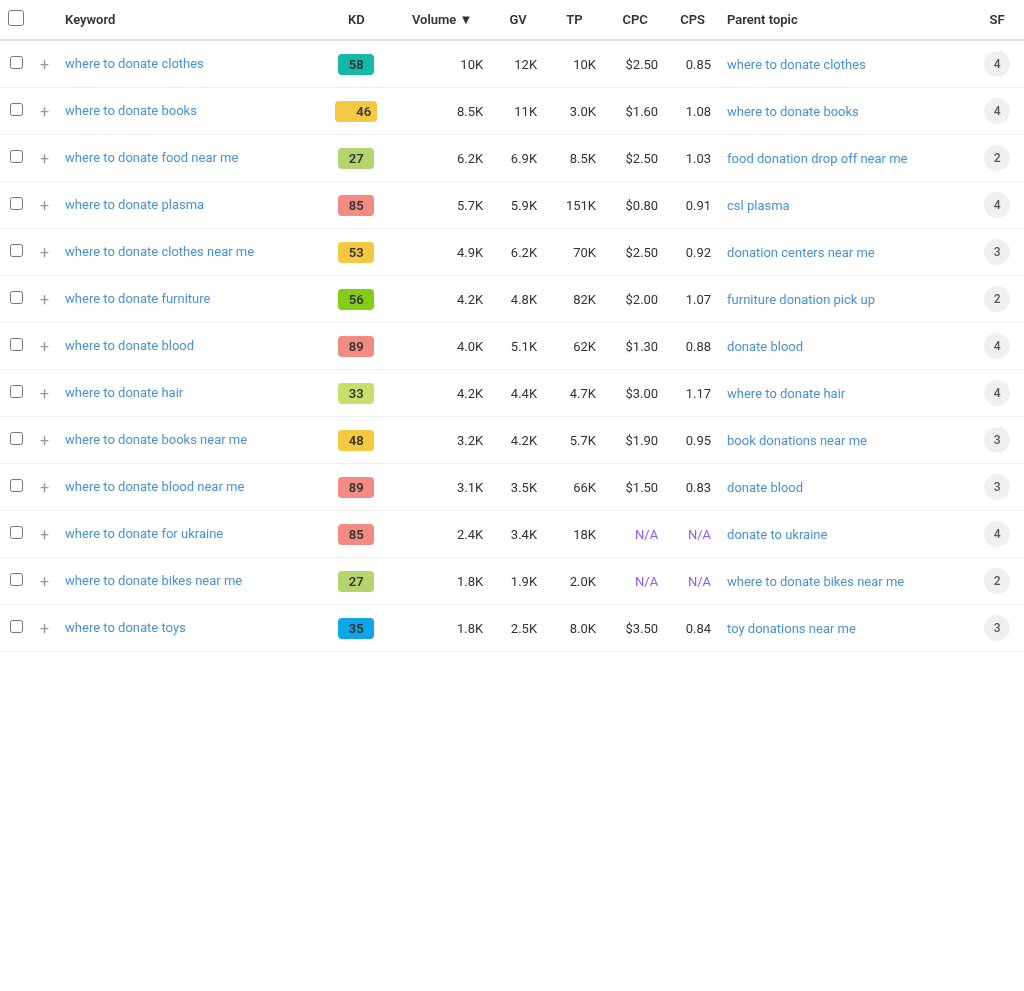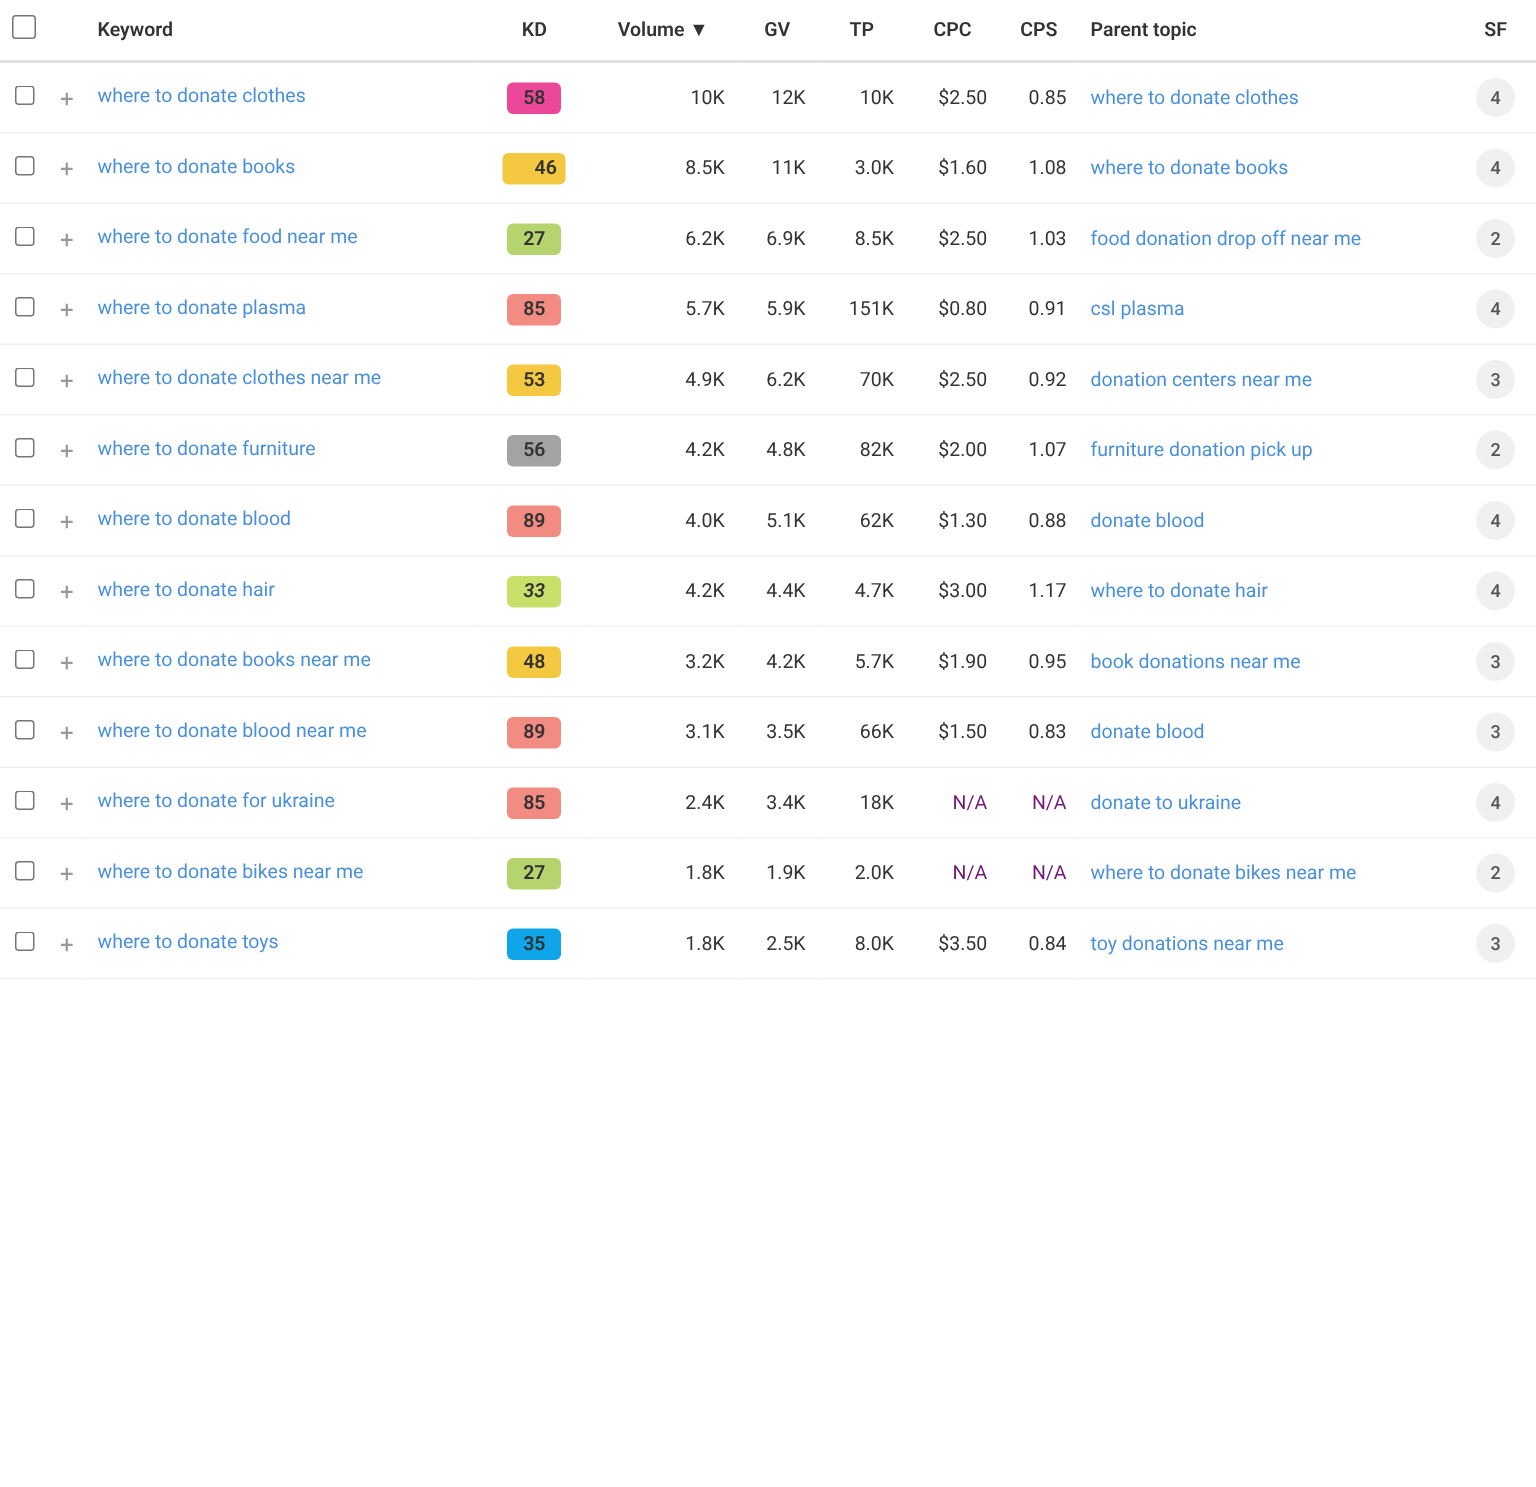--- a/index.html
+++ b/index.html
@@ -86,21 +86,21 @@
       justify-content: center;
       width: 26px;
       height: 26px;
       border-radius: 50%;
       background: #f0f0f0;
       font-size: 12px;
       font-weight: 500;
       color: #555;
     }
     .na-text {
-      color: #701a75;
+      color: #8b5cf6;
     }
     input[type="checkbox"] {
       cursor: pointer;
     }
     .header-checkbox {
       width: 16px;
       height: 16px;
     }
   </style>
 </head>
@@ -123,21 +123,21 @@
         <th class="right">CPS</th>
         <th style="min-width:180px;">Parent topic</th>
         <th class="center">SF</th>
       </tr>
     </thead>
     <tbody id="table-body">
     <tr>
           <td class="center checkbox-cell"><input type="checkbox" style=""></td>
           <td class="center plus-cell">+</td>
           <td class="keyword-cell"><a class="keyword-link" href="#">where to donate clothes</a></td>
-          <td class="center"><span class="kd-badge" style="background-color: #ec4899;">58</span></td>
+          <td class="center"><span class="kd-badge" style="background-color: #14b8a6;">58</span></td>
           <td class="right">10K</td>
           <td class="right">12K</td>
           <td class="right">10K</td>
           <td class="right">$2.50</td>
           <td class="right">0.85</td>
           <td><a class="parent-link" href="#">where to donate clothes</a></td>
           <td class="center"><span class="sf-badge">4</span></td>
         </tr>
         <tr>
           <td class="center checkbox-cell"><input type="checkbox" style=""></td>
@@ -188,21 +188,21 @@
           <td class="right">70K</td>
           <td class="right">$2.50</td>
           <td class="right">0.92</td>
           <td><a class="parent-link" href="#">donation centers near me</a></td>
           <td class="center"><span class="sf-badge">3</span></td>
         </tr>
         <tr>
           <td class="center checkbox-cell"><input type="checkbox" style=""></td>
           <td class="center plus-cell">+</td>
           <td class="keyword-cell"><a class="keyword-link" href="#">where to donate furniture</a></td>
-          <td class="center"><span class="kd-badge" style="background-color: #a3a3a3;">56</span></td>
+          <td class="center"><span class="kd-badge" style="background-color: #84cc16;">56</span></td>
           <td class="right">4.2K</td>
           <td class="right">4.8K</td>
           <td class="right">82K</td>
           <td class="right">$2.00</td>
           <td class="right">1.07</td>
           <td><a class="parent-link" href="#">furniture donation pick up</a></td>
           <td class="center"><span class="sf-badge">2</span></td>
         </tr>
         <tr>
           <td class="center checkbox-cell"><input type="checkbox" style=""></td>
@@ -214,21 +214,21 @@
           <td class="right">62K</td>
           <td class="right">$1.30</td>
           <td class="right">0.88</td>
           <td><a class="parent-link" href="#">donate blood</a></td>
           <td class="center"><span class="sf-badge">4</span></td>
         </tr>
         <tr>
           <td class="center checkbox-cell"><input type="checkbox" style=""></td>
           <td class="center plus-cell">+</td>
           <td class="keyword-cell"><a class="keyword-link" href="#">where to donate hair</a></td>
-          <td class="center"><span class="kd-badge" style="background-color: rgb(200, 224, 106); font-style: italic;">33</span></td>
+          <td class="center"><span class="kd-badge" style="background-color: rgb(200, 224, 106);">33</span></td>
           <td class="right">4.2K</td>
           <td class="right">4.4K</td>
           <td class="right">4.7K</td>
           <td class="right">$3.00</td>
           <td class="right">1.17</td>
           <td><a class="parent-link" href="#">where to donate hair</a></td>
           <td class="center"><span class="sf-badge">4</span></td>
         </tr>
         <tr>
           <td class="center checkbox-cell"><input type="checkbox" style=""></td>

